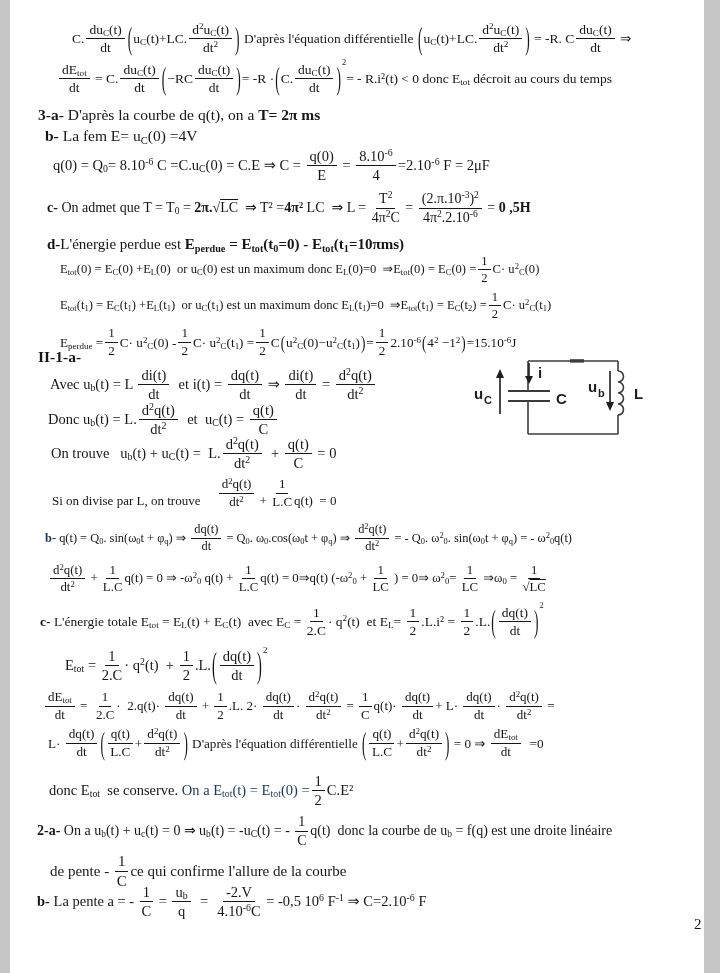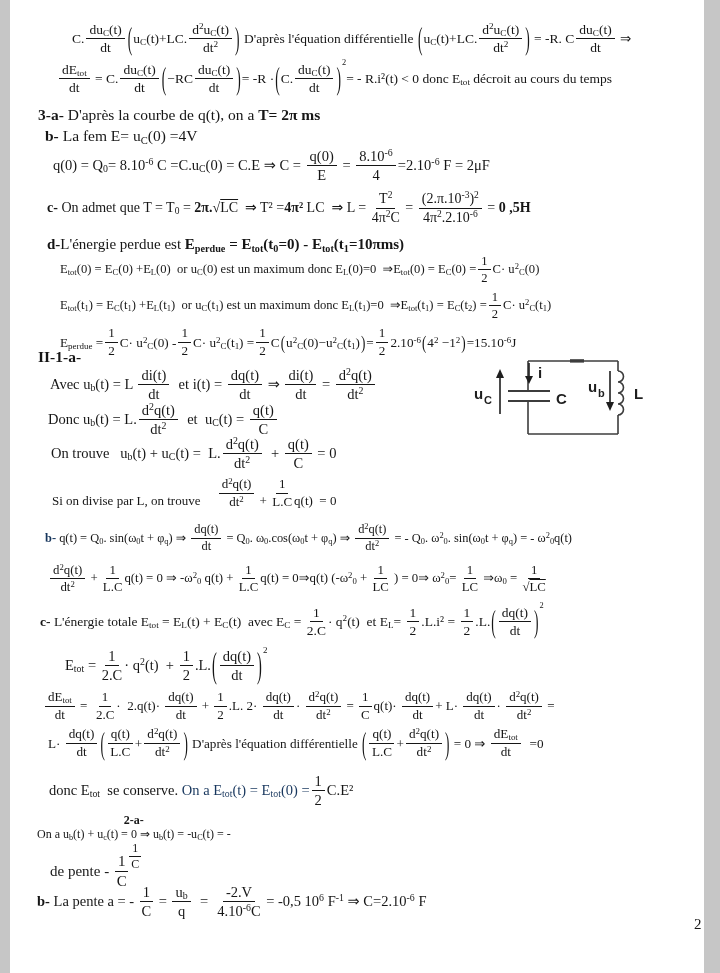--- a/index.html
+++ b/index.html
@@ -97,16 +97,16 @@
     <div class="mline" style="left: 48px; top: 402px; font-size: 14.5px;"><span class="t ">Donc u<sub>b</sub>(t) = L.</span><span class="frac"><span class="num">d<sup>2</sup>q(t)</span><span class="den">dt<sup>2</sup></span></span><span class="t ">  et  u<sub>C</sub>(t) = </span><span class="frac"><span class="num">q(t)</span><span class="den">C</span></span></div>
     <div class="mline" style="left: 51px; top: 436px; font-size: 14.5px;"><span class="t ">On trouve   u<sub>b</sub>(t) + u<sub>C</sub>(t) =  L.</span><span class="frac"><span class="num">d<sup>2</sup>q(t)</span><span class="den">dt<sup>2</sup></span></span><span class="t ">  + </span><span class="frac"><span class="num">q(t)</span><span class="den">C</span></span><span class="t "> = 0</span></div>
     <div class="mline" style="left: 52px; top: 477px; font-size: 13px; align-items: flex-end;"><span class="t ">Si on divise par L, on trouve     </span><span class="frac"><span class="num">d<sup>2</sup>q(t)</span><span class="den">dt<sup>2</sup></span></span><span class="t "> + </span><span class="frac"><span class="num">1</span><span class="den">L.C</span></span><span class="t ">q(t)  = 0</span></div>
     <div class="mline" style="left: 45px; top: 523px; font-size: 12.4px;"><span class="t bb">b- </span><span class="t ">q(t) = Q<sub>0</sub>. sin(ω<sub>0</sub>t + φ<sub>q</sub>) ⇒ </span><span class="frac"><span class="num">dq(t)</span><span class="den">dt</span></span><span class="t "> = Q<sub>0</sub>. ω<sub>0</sub>.cos(ω<sub>0</sub>t + φ<sub>q</sub>) ⇒ </span><span class="frac"><span class="num">d<sup>2</sup>q(t)</span><span class="den">dt<sup>2</sup></span></span><span class="t "> = - Q<sub>0</sub>. ω<sup>2</sup><sub>0</sub>. sin(ω<sub>0</sub>t + φ<sub>q</sub>) = - ω<sup>2</sup><sub>0</sub>q(t)</span></div>
     <div class="mline" style="left: 48px; top: 563px; font-size: 12.8px;"><span class="frac"><span class="num">d<sup>2</sup>q(t)</span><span class="den">dt<sup>2</sup></span></span><span class="t "> + </span><span class="frac"><span class="num">1</span><span class="den">L.C</span></span><span class="t ">q(t) = 0 ⇒ -ω<sup>2</sup><sub>0</sub> q(t) + </span><span class="frac"><span class="num">1</span><span class="den">L.C</span></span><span class="t ">q(t) = 0⇒q(t) (-ω<sup>2</sup><sub>0</sub> + </span><span class="frac"><span class="num">1</span><span class="den">LC</span></span><span class="t "> ) = 0⇒ ω<sup>2</sup><sub>0</sub>= </span><span class="frac"><span class="num">1</span><span class="den">LC</span></span><span class="t "> ⇒ω<sub>0</sub> = </span><span class="frac"><span class="num">1</span><span class="den"><span class="sqrt">√<span class="ovl">LC</span></span></span></span></div>
     <div class="mline" style="left: 40px; top: 605px; font-size: 13.5px;"><span class="t b">c- </span><span class="t ">L'énergie totale E<sub>tot</sub> = E<sub>L</sub>(t) + E<sub>C</sub>(t)  avec E<sub>C</sub> = </span><span class="frac"><span class="num">1</span><span class="den">2.C</span></span><span class="t ">· q<sup>2</sup>(t)  et E<sub>L</sub>= </span><span class="frac"><span class="num">1</span><span class="den">2</span></span><span class="t ">.L.i² = </span><span class="frac"><span class="num">1</span><span class="den">2</span></span><span class="t ">.L.</span><span class="bp" style="transform: scaleY(2.4);">(</span><span class="frac"><span class="num">dq(t)</span><span class="den">dt</span></span><span class="pcw"><span class="bp" style="transform: scaleY(2.4);">)</span><sup class="psup">2</sup></span></div>
     <div class="mline" style="left: 65px; top: 648px; font-size: 14.5px;"><span class="t ">E<sub>tot</sub> = </span><span class="frac"><span class="num">1</span><span class="den">2.C</span></span><span class="t ">· q<sup>2</sup>(t)  + </span><span class="frac"><span class="num">1</span><span class="den">2</span></span><span class="t ">.L.</span><span class="bp" style="transform: scaleY(2.4);">(</span><span class="frac"><span class="num">dq(t)</span><span class="den">dt</span></span><span class="pcw"><span class="bp" style="transform: scaleY(2.4);">)</span><sup class="psup">2</sup></span></div>
     <div class="mline" style="left: 43px; top: 690px; font-size: 13px;"><span class="frac"><span class="num">dE<sub>tot</sub></span><span class="den">dt</span></span><span class="t "> =  </span><span class="frac"><span class="num">1</span><span class="den">2.C</span></span><span class="t ">·  2.q(t)· </span><span class="frac"><span class="num">dq(t)</span><span class="den">dt</span></span><span class="t "> + </span><span class="frac"><span class="num">1</span><span class="den">2</span></span><span class="t ">.L. 2· </span><span class="frac"><span class="num">dq(t)</span><span class="den">dt</span></span><span class="t ">· </span><span class="frac"><span class="num">d<sup>2</sup>q(t)</span><span class="den">dt<sup>2</sup></span></span><span class="t "> = </span><span class="frac"><span class="num">1</span><span class="den">C</span></span><span class="t ">q(t)· </span><span class="frac"><span class="num">dq(t)</span><span class="den">dt</span></span><span class="t ">+ L· </span><span class="frac"><span class="num">dq(t)</span><span class="den">dt</span></span><span class="t ">· </span><span class="frac"><span class="num">d<sup>2</sup>q(t)</span><span class="den">dt<sup>2</sup></span></span><span class="t "> =</span></div>
     <div class="mline" style="left: 48px; top: 727px; font-size: 13.2px;"><span class="t ">L· </span><span class="frac"><span class="num">dq(t)</span><span class="den">dt</span></span><span class="bp" style="transform: scaleY(2.4);">(</span><span class="frac"><span class="num">q(t)</span><span class="den">L.C</span></span><span class="t ">+</span><span class="frac"><span class="num">d<sup>2</sup>q(t)</span><span class="den">dt<sup>2</sup></span></span><span class="pcw"><span class="bp" style="transform: scaleY(2.4);">)</span></span><span class="t "> D'après l'équation différentielle </span><span class="bp" style="transform: scaleY(2.4);">(</span><span class="frac"><span class="num">q(t)</span><span class="den">L.C</span></span><span class="t ">+</span><span class="frac"><span class="num">d<sup>2</sup>q(t)</span><span class="den">dt<sup>2</sup></span></span><span class="pcw"><span class="bp" style="transform: scaleY(2.4);">)</span></span><span class="t "> = 0 ⇒ </span><span class="frac"><span class="num">dE<sub>tot</sub></span><span class="den">dt</span></span><span class="t ">  =0</span></div>
     <div class="mline" style="left: 49px; top: 773px; font-size: 14.5px;"><span class="t ">donc E<sub>tot</sub>  se conserve. </span><span class="t blue">On a E<sub>tot</sub>(t) = E<sub>tot</sub>(0) =</span><span class="frac"><span class="num">1</span><span class="den">2</span></span><span class="t ">C.E²</span></div>
-    <div class="mline" style="left: 37px; top: 814px; font-size: 12px; flex-direction: column;"><span class="t b">2-a- </span><span class="t ">On a u<sub>b</sub>(t) + u<sub>c</sub>(t) = 0 ⇒ u<sub>b</sub>(t) = -u<sub>C</sub>(t) = - </span><span class="frac"><span class="num">1</span><span class="den">C</span></span></div>
-    <div class="mline" style="left: 50px; top: 853px; font-size: 15px;"><span class="t ">de pente - </span><span class="frac"><span class="num">1</span><span class="den">C</span></span></div>
+    <div class="mline" style="left: 37px; top: 814px; font-size: 14px;"><span class="t b">2-a- </span><span class="t ">On a u<sub>b</sub>(t) + u<sub>c</sub>(t) = 0 ⇒ u<sub>b</sub>(t) = -u<sub>C</sub>(t) = - </span><span class="frac"><span class="num">1</span><span class="den">C</span></span><span class="t ">q(t)  donc la courbe de u<sub>b</sub> = f(q) est une droite linéaire</span></div>
+    <div class="mline" style="left: 50px; top: 853px; font-size: 15px;"><span class="t ">de pente - </span><span class="frac"><span class="num">1</span><span class="den">C</span></span><span class="t ">ce qui confirme l'allure de la courbe</span></div>
     <div class="mline" style="left: 37px; top: 884px; font-size: 14.5px;"><span class="t b">b- </span><span class="t ">La pente a = - </span><span class="frac"><span class="num">1</span><span class="den">C</span></span><span class="t "> = </span><span class="frac"><span class="num">u<sub>b</sub></span><span class="den">q</span></span><span class="t ">  =  </span><span class="frac"><span class="num">-2.V</span><span class="den">4.10<sup>-6</sup>C</span></span><span class="t "> = -0,5 10<sup>6</sup> F<sup>-1</sup> ⇒ C=2.10<sup>-6</sup> F</span></div>
   </div>
 
 </body></html>

